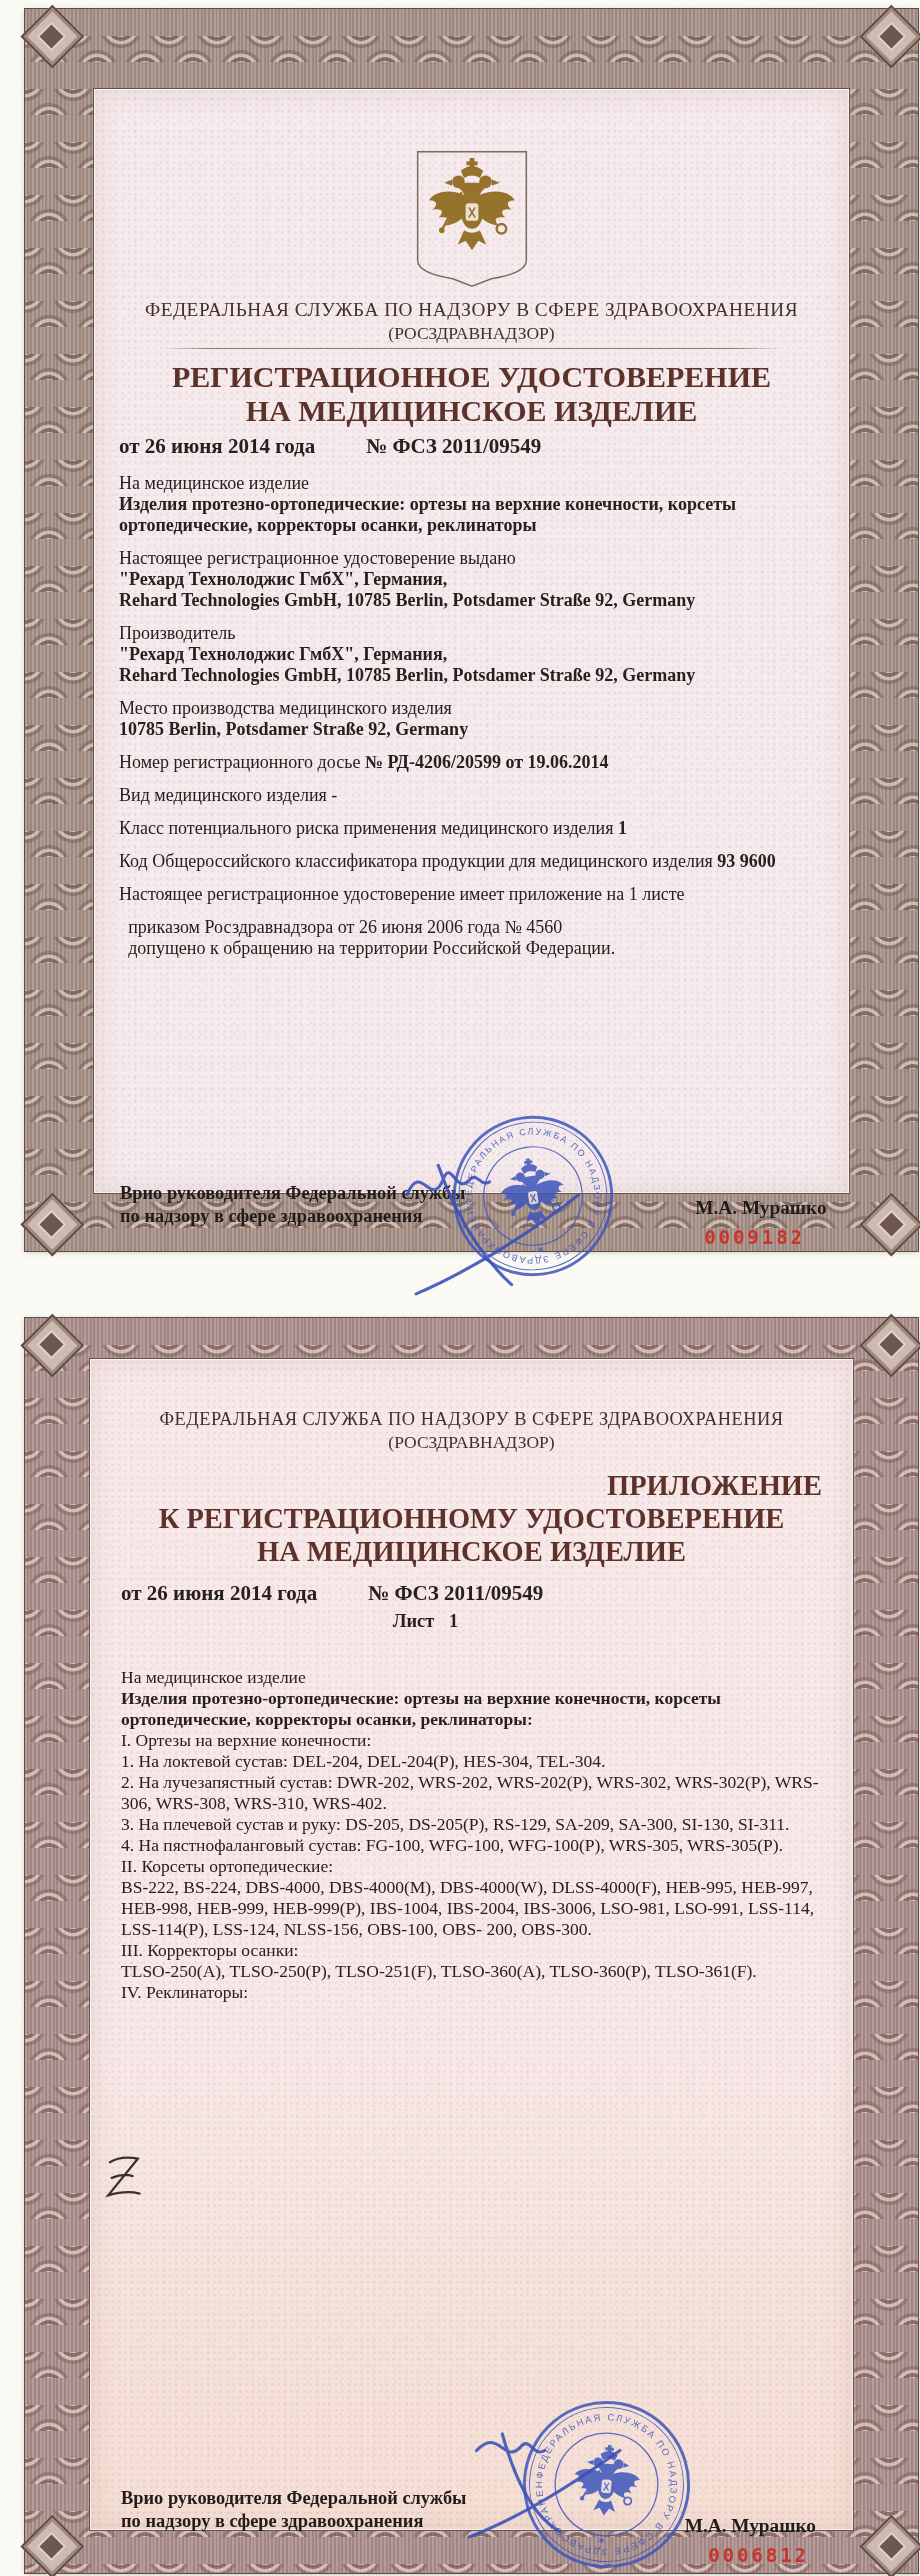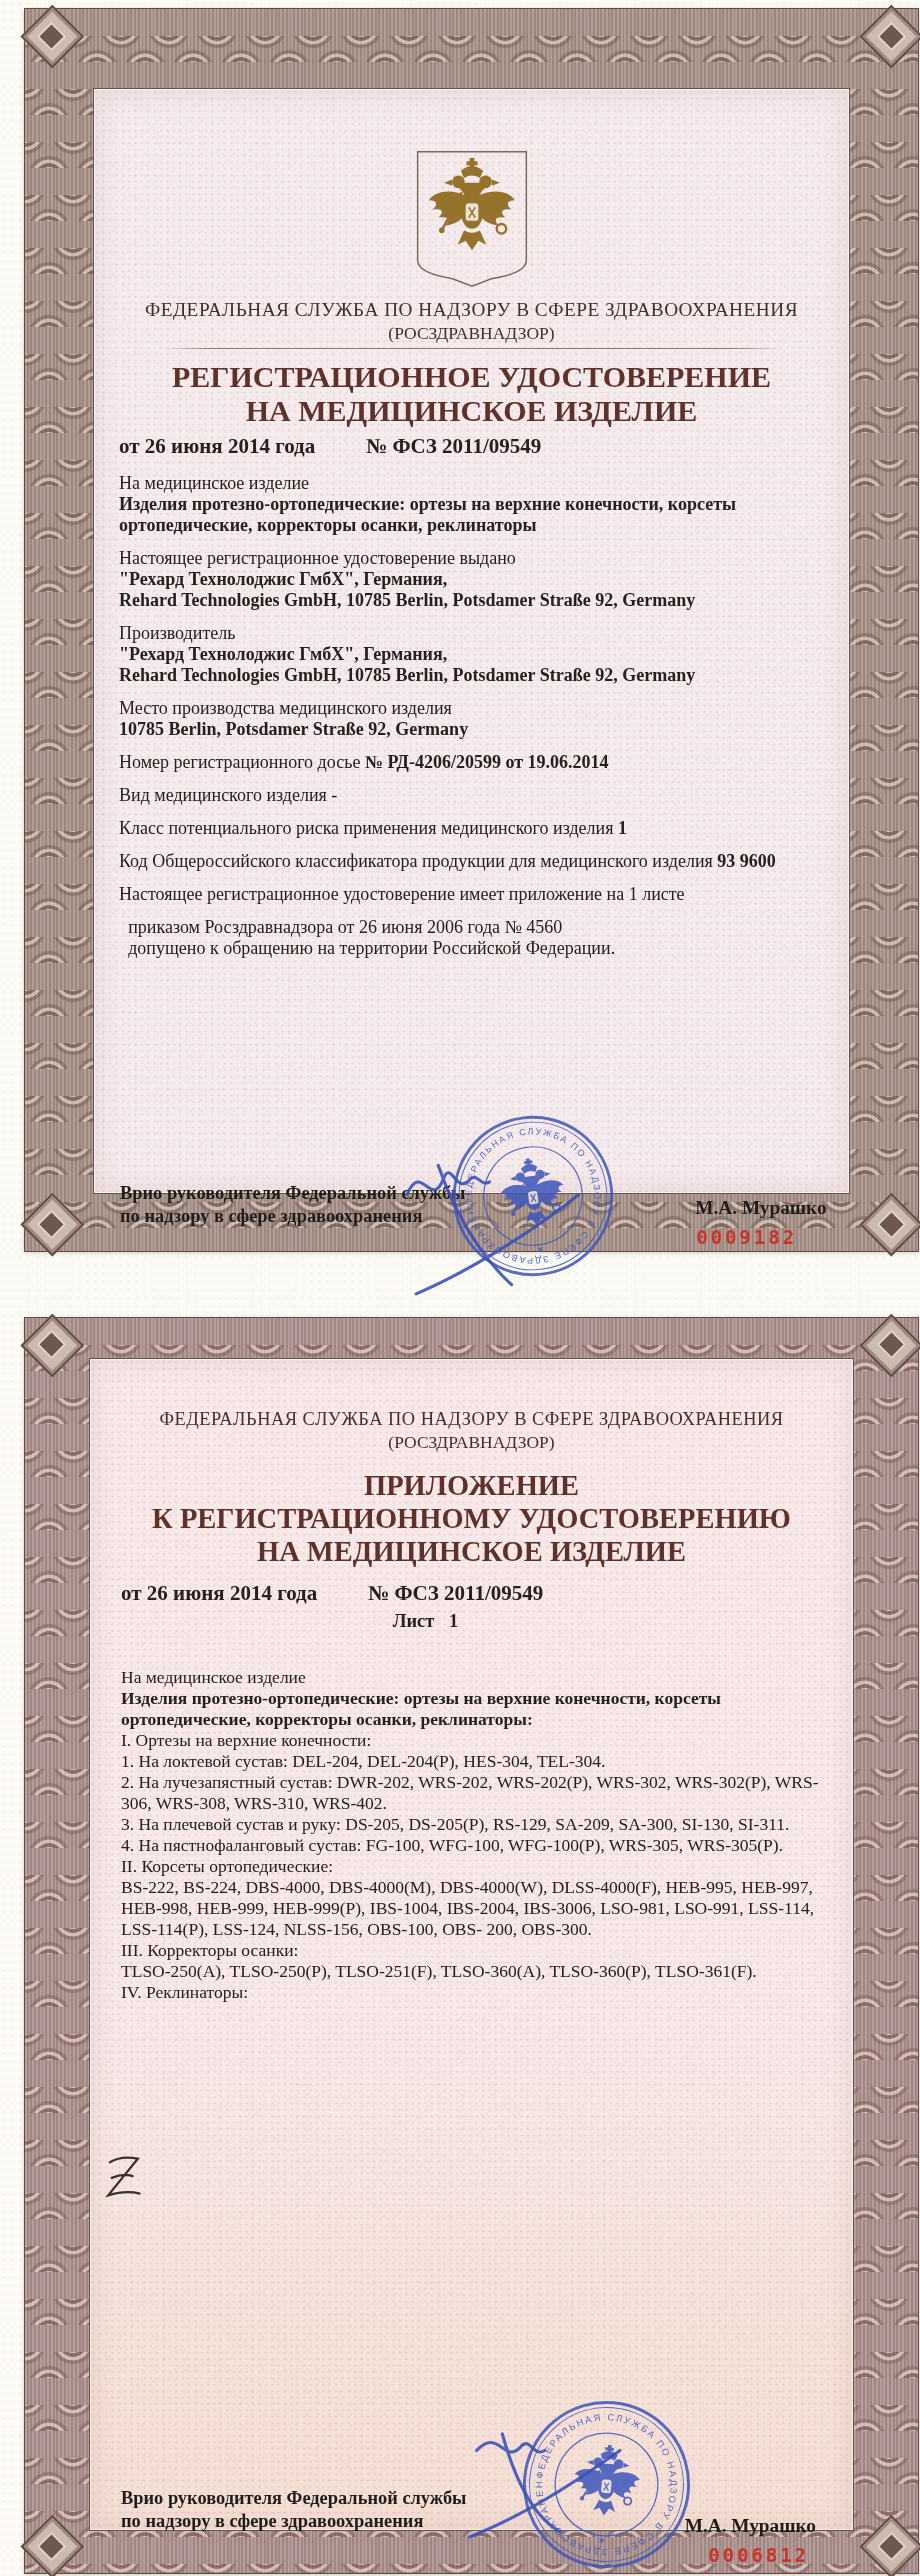--- a/index.html
+++ b/index.html
@@ -65,21 +65,21 @@
   .emblem-wrap{width:120px;margin:59px auto 0;}
   .agency{margin:0;text-align:center;color:#42302a;font-weight:400;}
   .agency1{margin-top:5.5px;font-size:19.3px;line-height:24px;letter-spacing:0.5px;}
   .agency2{font-size:17.5px;line-height:22px;}
   #doc2 .agency1{margin-top:48px;font-size:18.4px;}
   .divider{height:0.9px;width:88%;margin:4.6px auto 0;
     background:linear-gradient(90deg, rgba(0,0,0,0), #8f7c74 8%, #8f7c74 92%, rgba(0,0,0,0));}
   .title{margin:0;text-align:center;font-weight:700;color:#5d322b;line-height:34px;font-size:30px;}
   .title.first{margin-top:11px;}
   #doc2 .title{font-size:28.5px;line-height:33px;}
-  #doc2 .title.first{margin-top:11px;}
+  #doc2 .title.first{margin-top:11px;text-align:right;}
   .daterow{display:flex;gap:51px;margin-top:5.5px;
     font-size:21px;font-weight:700;color:#27211e;line-height:25px;}
   #doc2 .daterow{margin-top:13px;}
   .sheetrow{margin-top:3.7px;text-align:center;padding-right:92px;
     font-size:18.4px;font-weight:700;color:#27211e;line-height:22px;}
   .sheetrow .num{margin-left:14.7px;}
 
   .bodytext{margin-top:14px;}
   #doc2 .bodytext{margin-top:35px;}
   .para{margin:0;font-size:18px;line-height:21px;color:#26211e;}
@@ -87,21 +87,21 @@
   .para.indent{padding-left:9.2px;}
   .para .b{font-weight:700;}
   #doc2 .para{font-size:17.5px;}
 
   .sig-label{position:absolute;font-size:18.4px;font-weight:700;line-height:23px;color:#211c1a;margin:0;}
   .signer{position:absolute;font-size:19.3px;font-weight:700;color:#211c1a;margin:4px;}
   .serial{position:absolute;font-family:"DejaVu Sans Mono","Liberation Mono",monospace;
     font-size:19.3px;font-weight:700;letter-spacing:2.8px;color:#c8352c;margin:0;}
   #panel1 .sig-label{left:26px;top:1034px;}
   #panel1 .signer{right:18.4px;top:1045px;}
-  #panel1 .serial{right:52px;top:1078px;}
+  #panel1 .serial{right:44px;top:1078px;}
   #panel2 .sig-label{left:31px;top:1080px;}
   #panel2 .signer{right:33px;top:1104px;}
   #panel2 .serial{right:44px;top:1137px;}
 
   .stamp{position:absolute;color:#3f57bb;opacity:.86;}
   #panel1 .stamp{left:357px;top:966px;width:164px;height:164px;transform:rotate(-8deg);}
   #panel2 .stamp{left:431px;top:992px;width:171px;height:171px;transform:rotate(5deg);}
   .sigsvg{position:absolute;color:#3950b8;}
   #panel1 .sigsvg{left:296px;top:999px;width:212px;height:156px;}
   #panel2 .sigsvg{left:359px;top:1003px;width:193px;height:138px;}
@@ -219,21 +219,21 @@
   <div class="corner tr"></div>
   <div class="corner bl"></div>
   <div class="corner br"></div>
 
   <div class="paper" id="panel2">
     <div class="content">
       <p class="agency agency1">ФЕДЕРАЛЬНАЯ СЛУЖБА ПО НАДЗОРУ В СФЕРЕ ЗДРАВООХРАНЕНИЯ</p>
       <p class="agency agency2">(РОСЗДРАВНАДЗОР)</p>
       <div class="divider"></div>
       <h1 class="title first">ПРИЛОЖЕНИЕ</h1>
-      <h1 class="title">К РЕГИСТРАЦИОННОМУ УДОСТОВЕРЕНИЮ</h1>
+      <h1 class="title">К РЕГИСТРАЦИОННОМУ УДОСТОВЕРЕНИЕ</h1>
       <h1 class="title">НА МЕДИЦИНСКОЕ ИЗДЕЛИЕ</h1>
       <div class="daterow">
         <span>от  26 июня 2014 года</span>
         <span>№  ФСЗ 2011/09549</span>
       </div>
       <div class="sheetrow">
         <span>Лист</span><span class="num">1</span>
       </div>
       <div class="bodytext">
           <p class="para"><span>На медицинское изделие</span></p>

